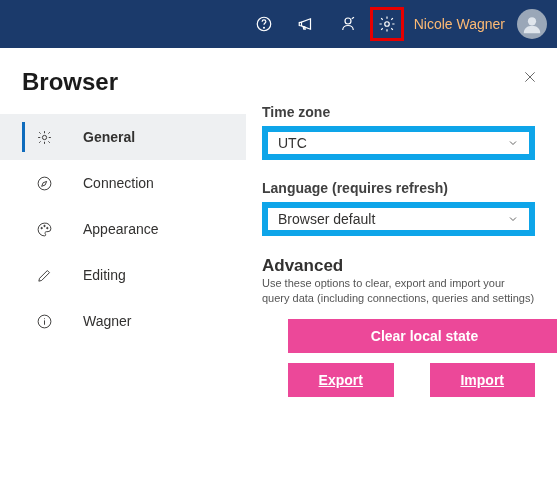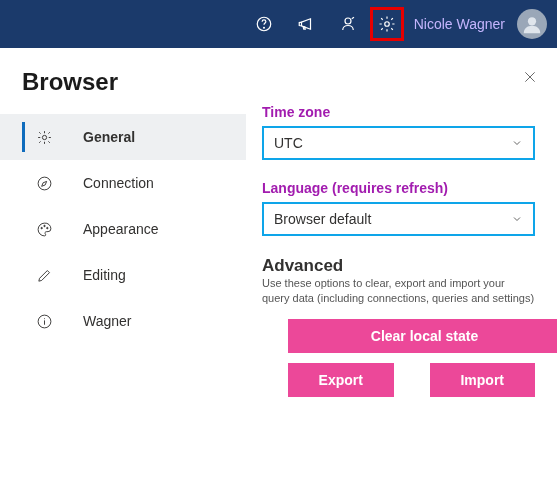--- a/index.html
+++ b/index.html
@@ -30,21 +30,21 @@
       color: #fff;
       cursor: pointer;
     }
     .topbar-icon.highlighted {
       border: 3px solid #e60000;
       width: 34px;
       height: 34px;
     }
     .topbar-icon svg { width: 18px; height: 18px; }
     .topbar-user {
-      color: #c4b5fd;
+      color: #fdba74;
       font-size: 14px;
       margin-left: 8px;
       margin-right: 4px;
     }
     .avatar {
       width: 30px;
       height: 30px;
       border-radius: 50%;
       background: #9aa7b8;
       display: flex;
@@ -110,27 +110,27 @@
     }
     .nav-item svg { width: 17px; height: 17px; stroke: #323130; fill: none; stroke-width: 1.3; }
 
     .main {
       flex: 1;
       padding: 56px 22px 0 16px;
     }
     .field-label {
       font-size: 14px;
       font-weight: 600;
-      color: #a21caf;
+      color: #404040;
       margin-bottom: 6px;
     }
     .select {
       width: 100%;
       height: 34px;
-      border: 2px solid #0ea5e9;
+      border: 6px solid #0ea5e9;
       background: #fff;
       display: flex;
       align-items: center;
       justify-content: space-between;
       padding: 0 10px;
       cursor: pointer;
       margin-bottom: 20px;
     }
     .select-value { font-size: 14px; color: #323130; }
     .select svg { width: 12px; height: 12px; stroke: #323130; fill: none; stroke-width: 1.5; }
@@ -154,21 +154,21 @@
       font-size: 14px;
       font-weight: 600;
       cursor: pointer;
       display: inline-flex;
       align-items: center;
       justify-content: center;
       margin-left: 26px;
     }
     .btn-full { width: 100%; margin-bottom: 10px; }
     .btn-row { display: flex; gap: 10px; }
-    .btn-row .btn { flex: 1; }
+    .btn-row .btn { flex: 1; text-decoration: underline; }
   </style>
 </head>
 <body>
 
 <div class="topbar">
   <div class="topbar-icon">
     <svg viewBox="0 0 24 24" fill="none" stroke="currentColor" stroke-width="1.6">
         <circle cx="12" cy="12" r="9"></circle>
         <path d="M9.5 9a2.5 2.5 0 115 0c0 1.5-2.5 2-2.5 4"></path>
         <circle cx="12" cy="17" r="0.6" fill="currentColor"></circle>

